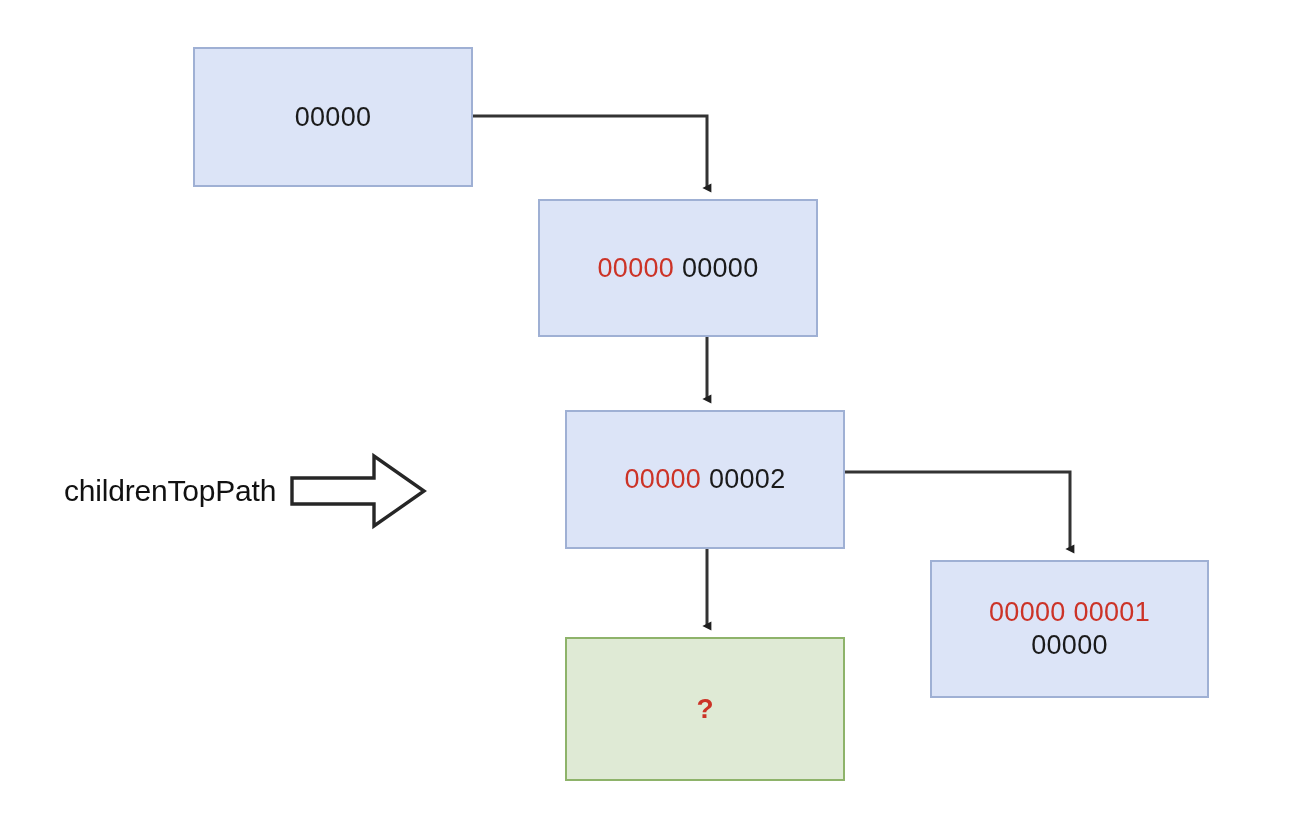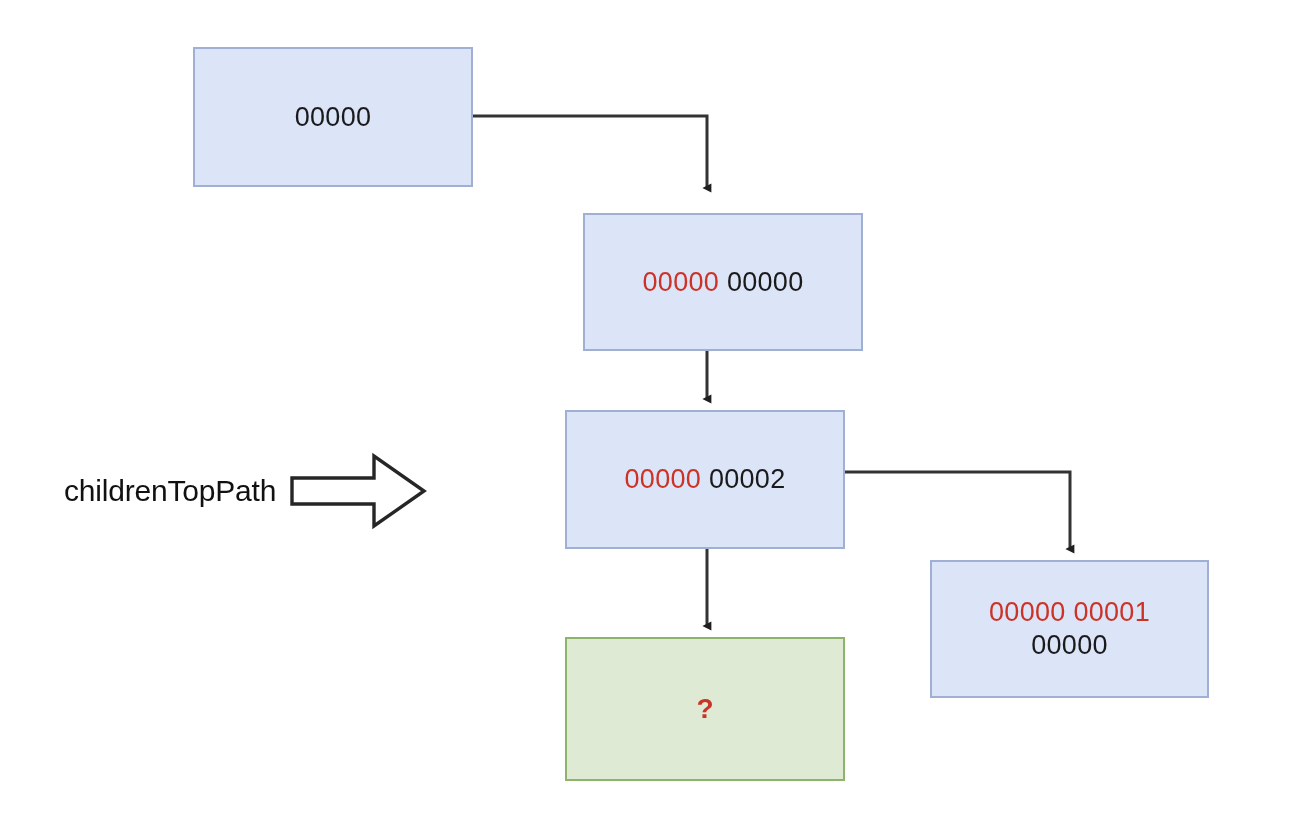--- a/index.html
+++ b/index.html
@@ -56,21 +56,21 @@
   .node-text {
     font-size: 27px;
     letter-spacing: 0.3px;
   }
   .qmark {
     font-size: 28px;
     font-weight: 700;
     color: #cc3327;
   }
   #node-root   { left: 193px; top: 47px;  width: 280px; height: 140px; }
-  #node-lvl1   { left: 583px; top: 199px; width: 280px; height: 138px; margin-top: 14px; }
+  #node-lvl1   { left: 538px; top: 199px; width: 280px; height: 138px; }
   #node-lvl2   { left: 565px; top: 410px; width: 280px; height: 139px; }
   #node-child  { left: 930px; top: 560px; width: 279px; height: 138px; }
   #node-unknown{ left: 565px; top: 637px; width: 280px; height: 144px; }
 
   #annotation {
     position: absolute;
     left: 64px;
     top: 452px;
     display: flex;
     align-items: center;

